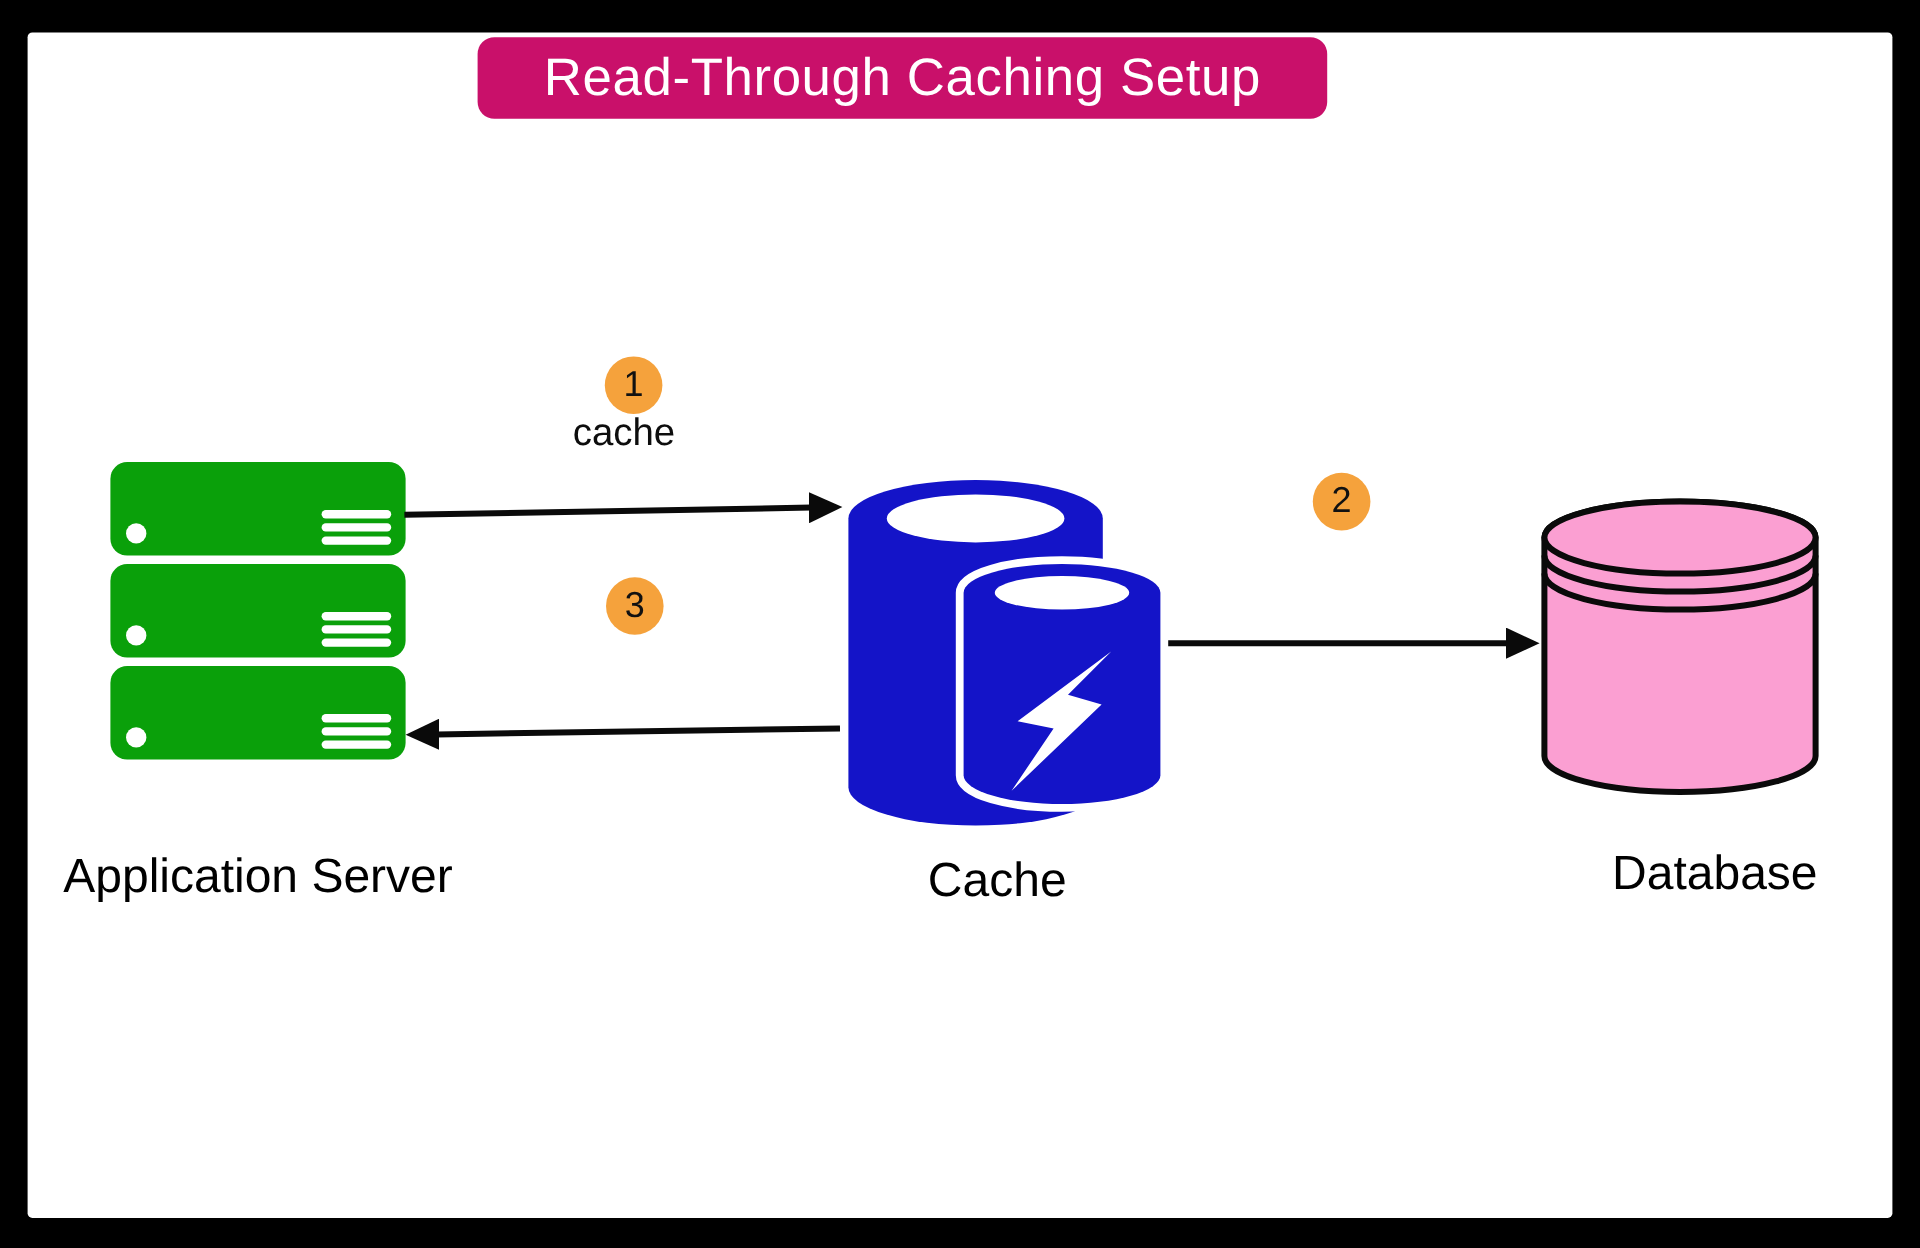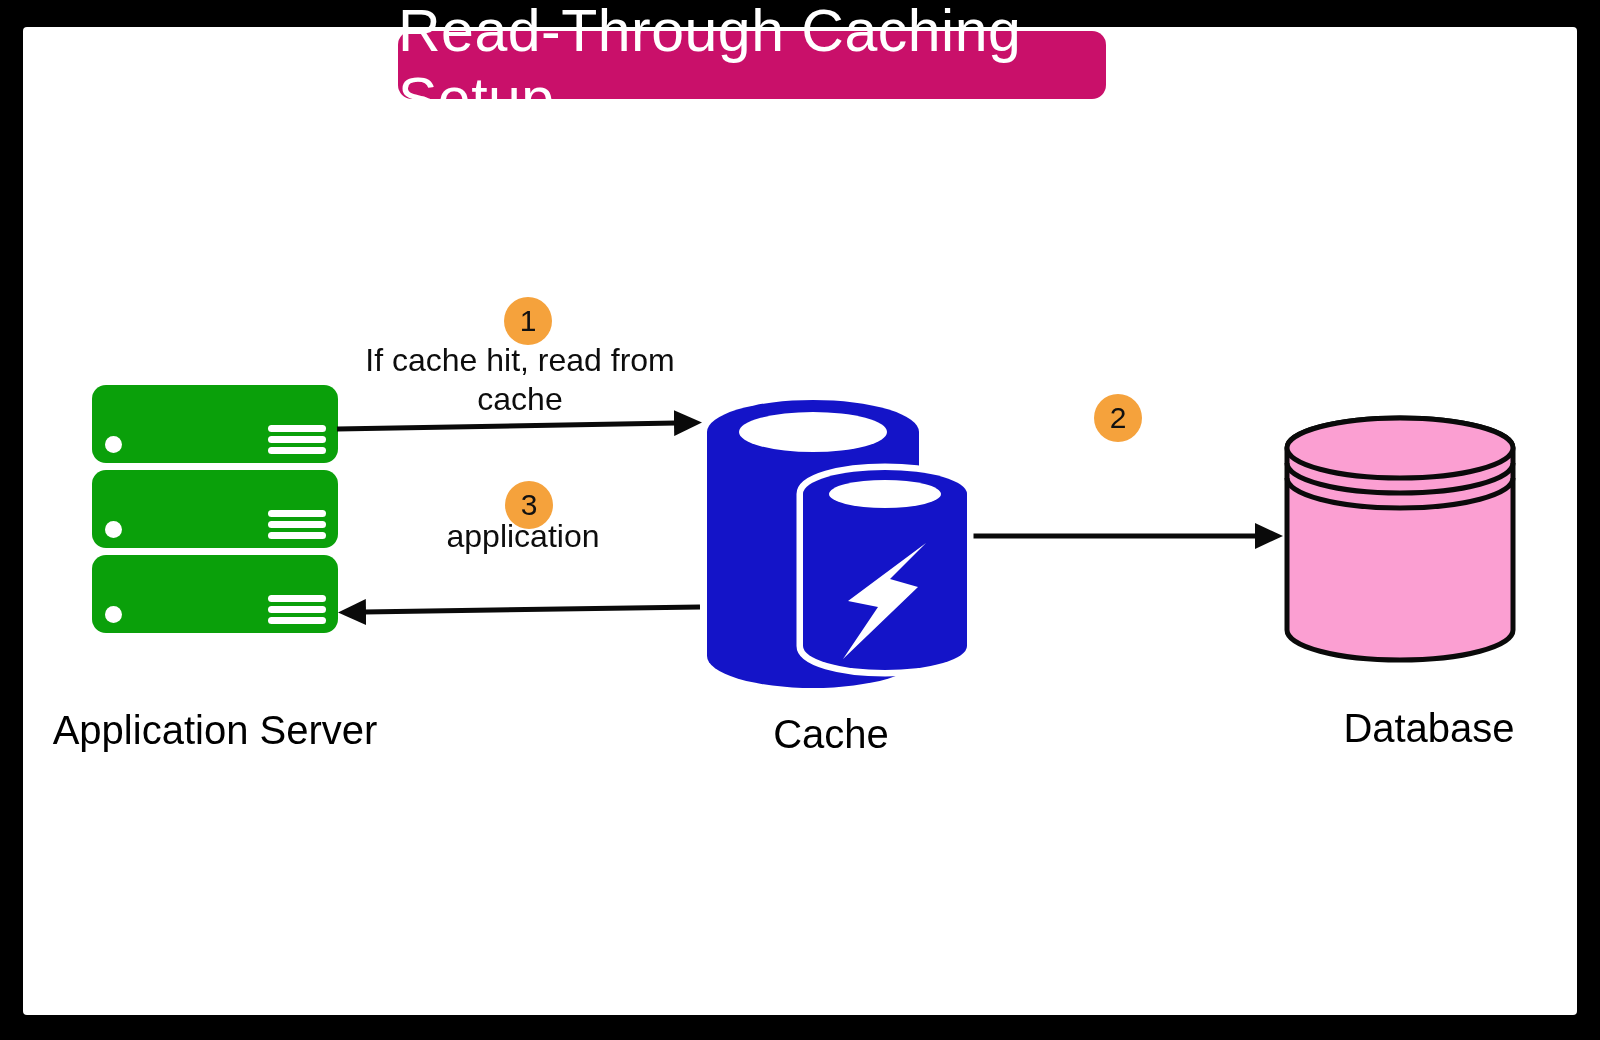--- a/index.html
+++ b/index.html
@@ -6,22 +6,22 @@
   body{
     width:1600px;height:1040px;position:relative;background:#000;
     font-family:"Liberation Sans","DejaVu Sans",sans-serif;overflow:hidden;
   }
   .canvas{
     position:absolute;left:23px;top:27px;width:1554px;height:988px;
     background:#ffffff;border-radius:4px;
   }
   .banner{
     position:absolute;left:398px;top:31px;width:708px;height:68px;
-    border-radius:14px;display:flex;align-items:center;justify-content:flex-end;
-    color:#ffffff;font-size:59px;letter-spacing:0.5px;
+    border-radius:14px;display:flex;align-items:center;justify-content:center;
+    color:#ffffff;font-size:44px;letter-spacing:0.5px;
   }
   .svg-layer{position:absolute;left:0;top:0;width:1600px;height:1040px;}
   .server{
     position:absolute;left:92px;width:246px;height:78px;border-radius:14px;
   }
   .server .led{
     position:absolute;left:13px;top:51px;width:17px;height:17px;
     border-radius:50%;background:#fff;
   }
   .server .bars{position:absolute;left:176px;top:40px;width:58px;}
@@ -109,24 +109,22 @@
   <span>1</span>
 </div>
 <div class="badge" style="left:1094px;top:394px;background:#F5A23C;">
   <span>2</span>
 </div>
 <div class="badge" style="left:505px;top:481px;background:#F5A23C;">
   <span>3</span>
 </div>
 
 <div class="arrow-label" style="left:330px;top:341px;">
-  <div>If cache hit, read from</div>
   <div>cache</div>
 </div>
 <div class="arrow-label" style="left:935px;top:441px;">
 </div>
 <div class="arrow-label" style="left:333px;top:517px;">
-  <div>application</div>
 </div>
 
 <div class="node-label" style="left:40px;top:708px;">Application Server</div>
 <div class="node-label" style="left:656px;top:712px;">Cache</div>
 <div class="node-label" style="left:1254px;top:706px;">Database</div>
 
 </body></html>

